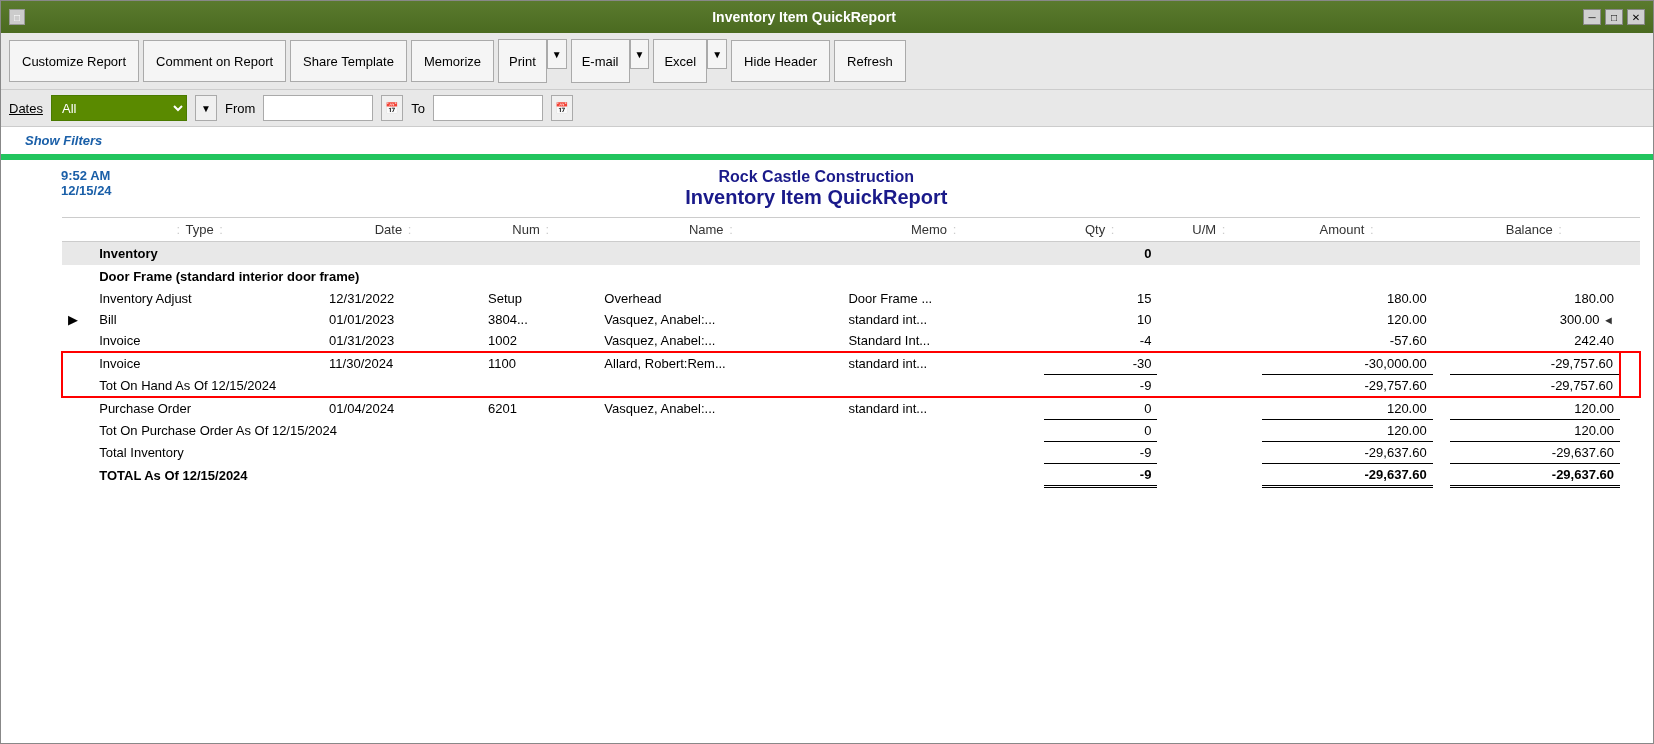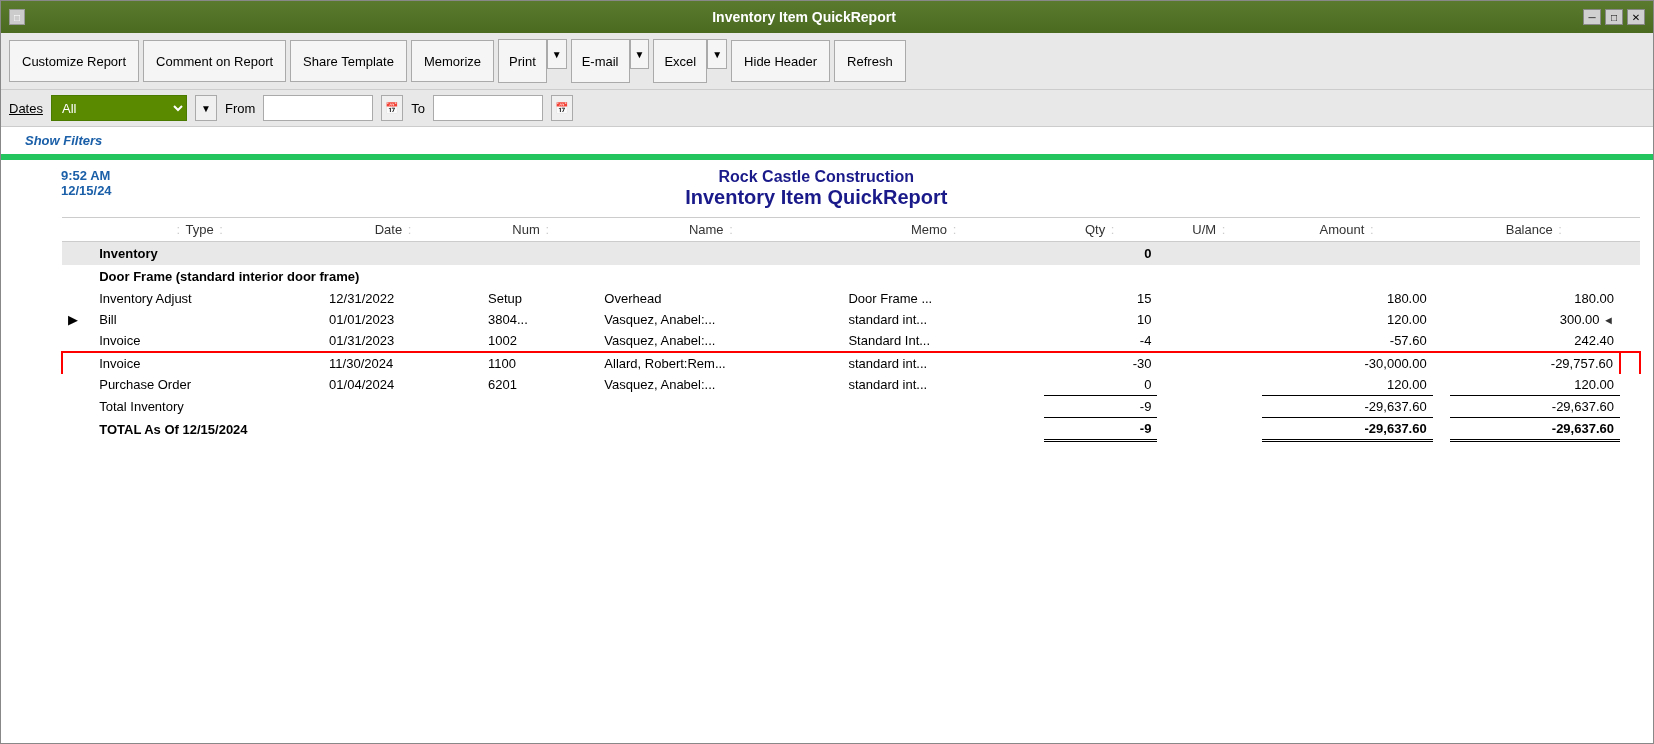--- a/index.html
+++ b/index.html
@@ -351,20 +351,32 @@
           <td class="right" style="border-top: 2px solid red;">-30</td>
           <td style="border-top: 2px solid red;"></td>
           <td style="border-top: 2px solid red;"></td>
           <td style="border-top: 2px solid red;"></td>
           <td class="right" style="border-top: 2px solid red;">-30,000.00</td>
           <td style="border-top: 2px solid red;"></td>
           <td class="right" style="border-top: 2px solid red; border-right: 2px solid red;">-29,757.60</td>
           <td style="border-top: 2px solid red; border-right: 2px solid red;"></td>
         </tr>
 
+        <tr class="data-row">
+          <td style="border-bottom: 2px solid red; border-left: 2px solid red;"></td>
+          <td colspan="10" style="border-bottom: 2px solid red;">Tot On Hand As Of 12/15/2024</td>
+          <td class="right" style="border-top: 1px solid #000; border-bottom: 2px solid red;">-9</td>
+          <td style="border-bottom: 2px solid red;"></td>
+          <td style="border-bottom: 2px solid red;"></td>
+          <td style="border-bottom: 2px solid red;"></td>
+          <td class="right" style="border-top: 1px solid #000; border-bottom: 2px solid red;">-29,757.60</td>
+          <td style="border-bottom: 2px solid red;"></td>
+          <td class="right" style="border-top: 1px solid #000; border-bottom: 2px solid red; border-right: 2px solid red;">-29,757.60</td>
+          <td style="border-bottom: 2px solid red; border-right: 2px solid red;"></td>
+        </tr>
 
         <tr class="data-row">
           <td></td>
           <td>Purchase Order</td>
           <td></td>
           <td>01/04/2024</td>
           <td></td>
           <td>6201</td>
           <td></td>
           <td>Vasquez, Anabel:...</td>
@@ -374,20 +386,32 @@
           <td class="right">0</td>
           <td></td>
           <td></td>
           <td></td>
           <td class="right">120.00</td>
           <td></td>
           <td class="right">120.00</td>
           <td></td>
         </tr>
 
+        <tr class="data-row">
+          <td></td>
+          <td colspan="10">Tot On Purchase Order As Of 12/15/2024</td>
+          <td class="right" style="border-top: 1px solid #000;">0</td>
+          <td></td>
+          <td></td>
+          <td></td>
+          <td class="right" style="border-top: 1px solid #000;">120.00</td>
+          <td></td>
+          <td class="right" style="border-top: 1px solid #000;">120.00</td>
+          <td></td>
+        </tr>
 
         <tr class="data-row">
           <td></td>
           <td colspan="10">Total Inventory</td>
           <td class="right" style="border-top: 1px solid #000;">-9</td>
           <td></td>
           <td></td>
           <td></td>
           <td class="right" style="border-top: 1px solid #000;">-29,637.60</td>
           <td></td>

